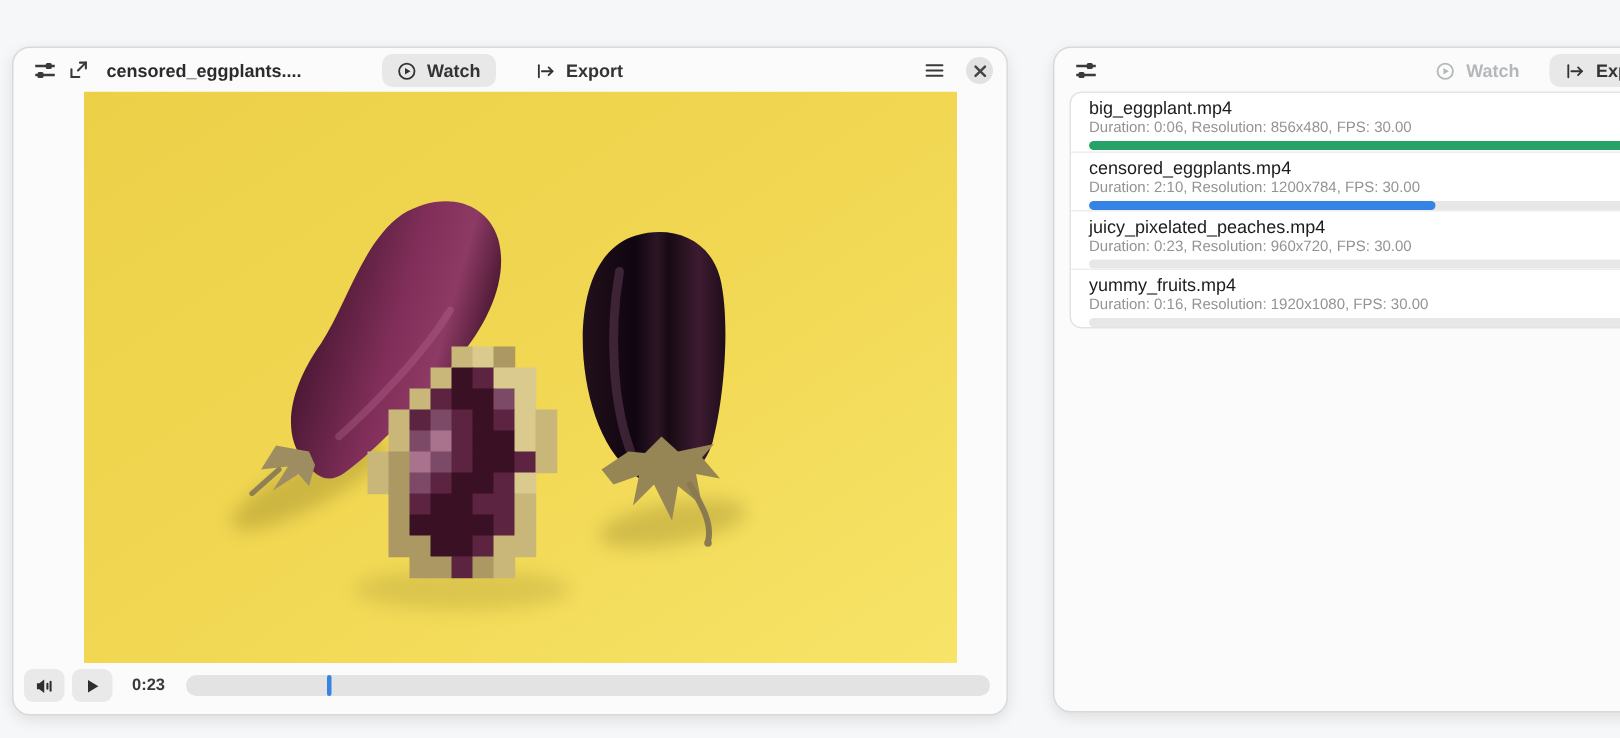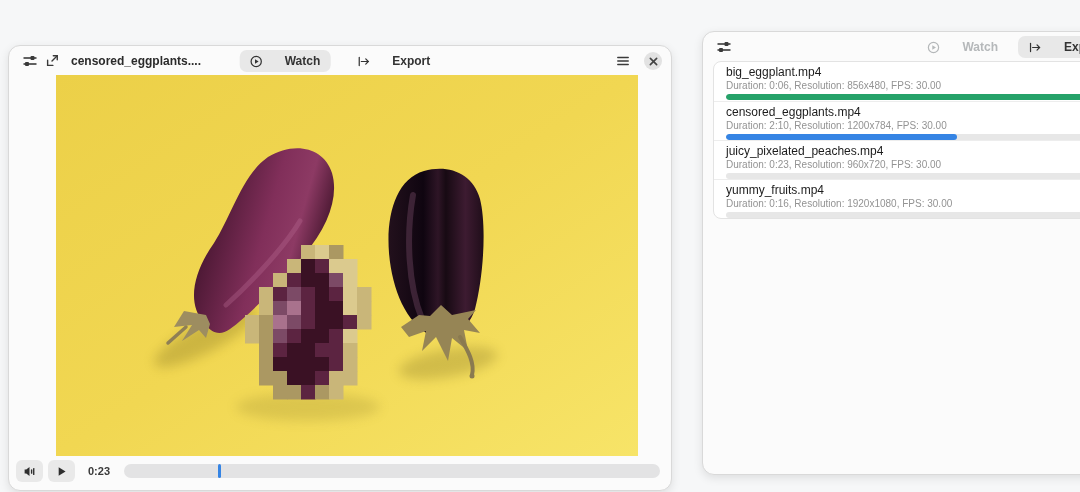--- a/index.html
+++ b/index.html
@@ -1,34 +1,34 @@
 <!DOCTYPE html>
 <html><head>
 <meta charset="utf-8">
 <style>
   * { margin:0; padding:0; box-sizing:border-box; }
   html,body { width:1080px; height:492px; overflow:hidden; }
   body { background:#f6f7f8; font-family:"Liberation Sans", sans-serif; position:relative; }
 
   .window { position:absolute; background:#fbfbfb; border:1px solid #d9d9d9;
             border-radius:12px; box-shadow:0 3px 10px rgba(0,0,0,.10); }
-  #player-window { left:8px; top:45px; width:664px; height:446px; }
+  #player-window { left:8px; top:31px; width:664px; height:446px; }
   #queue-window  { left:702px; top:31px; width:420px; height:444px; }
 
   .titlebar { position:relative; height:30px; display:flex; align-items:center; padding:0 10px; }
   .icon-btn { width:22px; height:22px; display:flex; align-items:center; justify-content:center;
               border-radius:5px; flex:0 0 auto; }
   .icon-btn svg { display:block; }
   .win-title { font-size:12px; font-weight:bold; color:#2b2b2b; margin-left:8px; white-space:nowrap; }
 
   .titlebar-center { position:absolute; left:50%; transform:translateX(-50%);
                      display:flex; align-items:center; gap:16px; height:30px; }
   .titlebar-right  { position:absolute; right:9px; display:flex; align-items:center; gap:10px; height:30px; }
 
-  .tool-btn { display:flex; align-items:center; gap:22px; font-size:12px; font-weight:bold;
+  .tool-btn { display:flex; align-items:center; gap:7px; font-size:12px; font-weight:bold;
               color:#333; padding:4px 10px; border-radius:7px; white-space:nowrap; }
   .tool-btn.pill { background:#e8e8e8; }
   .tool-btn.disabled { color:#b5b8ba; }
   .tool-btn.disabled svg * { stroke:#b5b8ba; fill:none; }
   .tool-btn.disabled svg .fillpart { fill:#b5b8ba; stroke:none; }
 
   .close-btn { width:18px; height:18px; border-radius:50%; background:#e2e2e2;
                display:flex; align-items:center; justify-content:center; }
 
   

